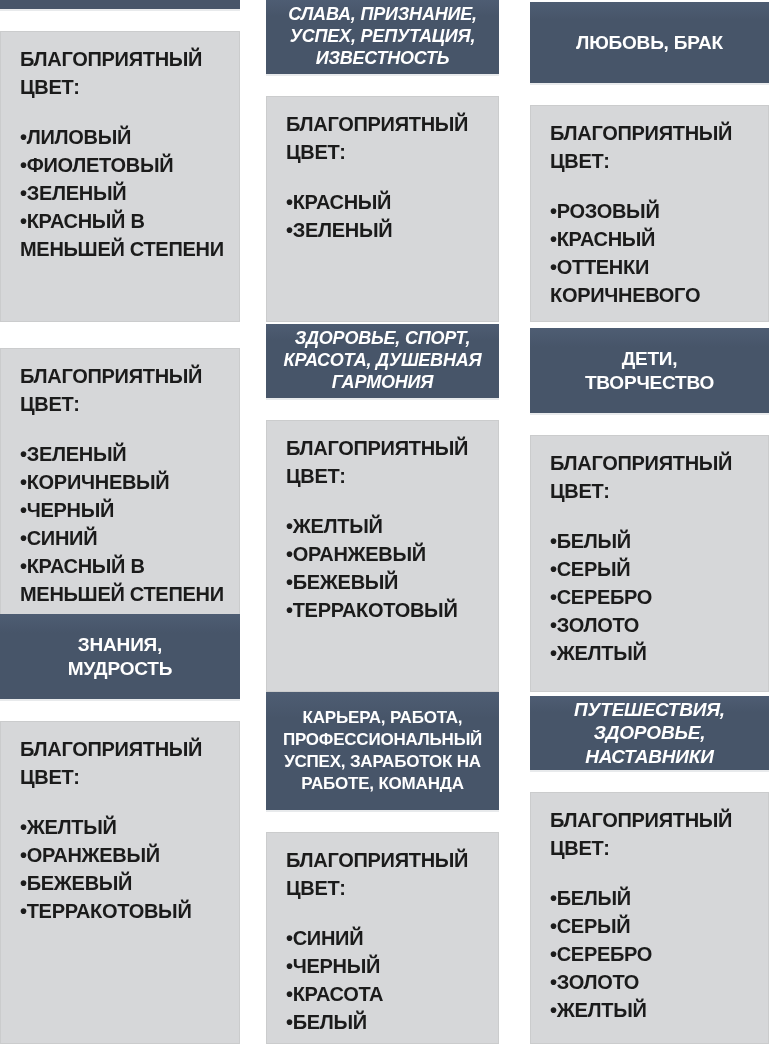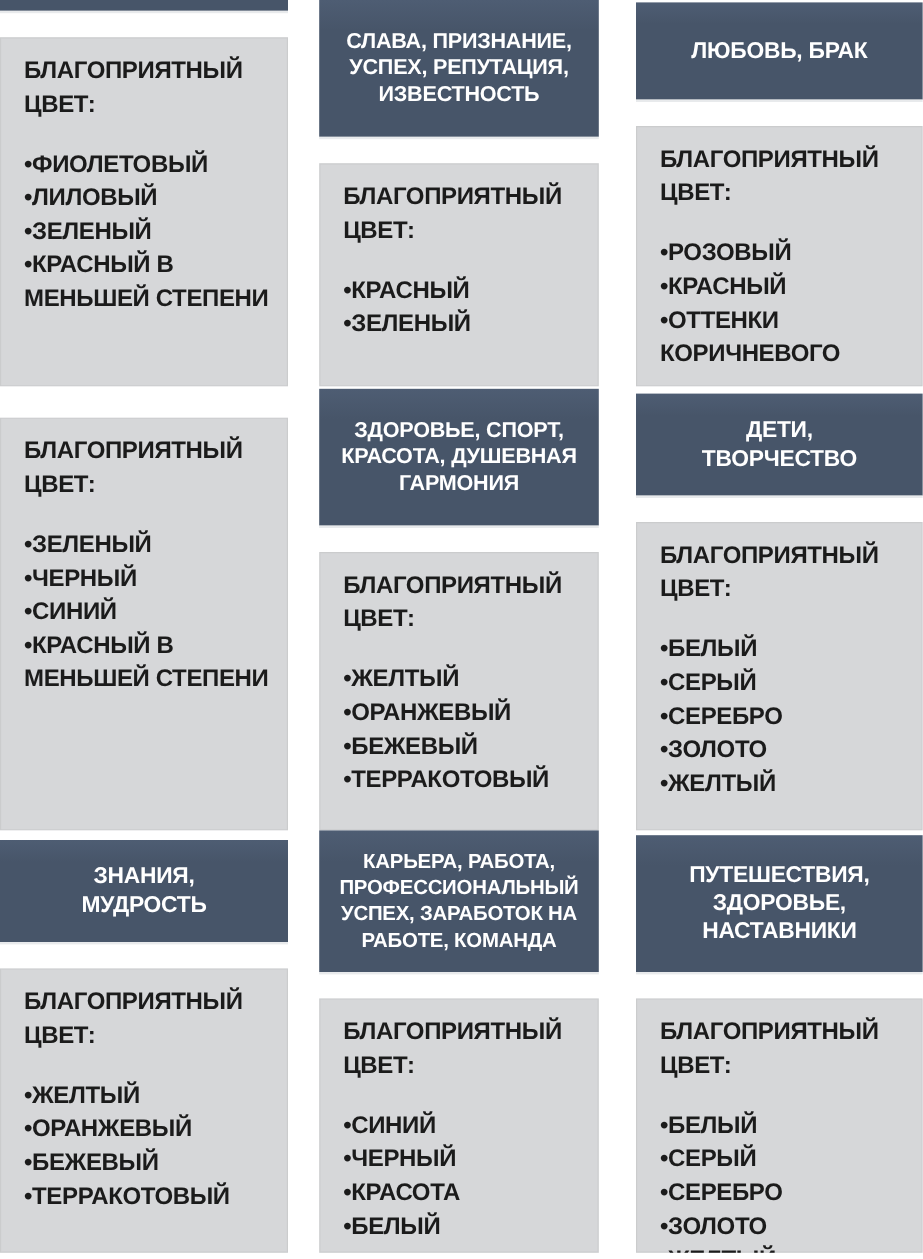--- a/index.html
+++ b/index.html
@@ -31,21 +31,21 @@
     flex: 0 0 auto;
     display: flex;
     align-items: center;
     justify-content: center;
     text-align: center;
     background: linear-gradient(180deg, #4e5d73 0%, var(--header-bg, #475569) 22%, var(--header-bg, #475569) 100%);
     color: var(--header-text, #ffffff);
     border-bottom: 2px solid #e8eaec;
     padding: 4px 8px;
   }
-  .hh83 { height: 83px; } .hh87 { height: 87px; } .hh91 { height: 116px; } .hh95 { height: 120px; }
+  .hh83 { height: 83px; } .hh87 { height: 87px; } .hh91 { height: 76px; font-style: italic; } .hh95 { height: 120px; }
   .card-title {
     font-weight: bold;
     font-size: 19px;
     line-height: 1.22;
     letter-spacing: -0.2px;
     white-space: pre-line;
   }
   .fs18 .card-title { font-size: 18px; }
   .fs17 .card-title { font-size: 17px; line-height: 1.3; }
   .card-body {
@@ -82,22 +82,22 @@
 
   <div class="card r1 c1" style="height:398px">
     <div class="card-header hh87">
       <span class="card-title">ДЕНЬГИ И
 БОГАТСТВО</span>
     </div>
     <div class="card-body">
       <div class="favorable-label">БЛАГОПРИЯТНЫЙ
 ЦВЕТ:</div>
       <div class="color-list">
+          <div class="color-item">•ЛИЛОВЫЙ</div>
           <div class="color-item">•ФИОЛЕТОВЫЙ</div>
-          <div class="color-item">•ЛИЛОВЫЙ</div>
           <div class="color-item">•ЗЕЛЕНЫЙ</div>
           <div class="color-item">•КРАСНЫЙ В
 МЕНЬШЕЙ СТЕПЕНИ</div>
         </div>
     </div>
   </div>
 
   <div class="card r1 c2 fs18" style="height:322px">
     <div class="card-header hh91">
       <span class="card-title">СЛАВА, ПРИЗНАНИЕ,
@@ -129,20 +129,21 @@
         </div>
     </div>
   </div>
 
   <div class="card r2 c1" style="height:364px">
     <div class="card-body">
       <div class="favorable-label">БЛАГОПРИЯТНЫЙ
 ЦВЕТ:</div>
       <div class="color-list">
           <div class="color-item">•ЗЕЛЕНЫЙ</div>
+          <div class="color-item">•КОРИЧНЕВЫЙ</div>
           <div class="color-item">•ЧЕРНЫЙ</div>
           <div class="color-item">•СИНИЙ</div>
           <div class="color-item">•КРАСНЫЙ В
 МЕНЬШЕЙ СТЕПЕНИ</div>
         </div>
     </div>
   </div>
 
   <div class="card r2 c2 fs18" style="height:368px">
     <div class="card-header hh91">
@@ -173,21 +174,21 @@
       <div class="color-list">
           <div class="color-item">•БЕЛЫЙ</div>
           <div class="color-item">•СЕРЫЙ</div>
           <div class="color-item">•СЕРЕБРО</div>
           <div class="color-item">•ЗОЛОТО</div>
           <div class="color-item">•ЖЕЛТЫЙ</div>
         </div>
     </div>
   </div>
 
-  <div class="card r3 c1" style="height:344px">
+  <div class="card r3 c1" style="height:430px">
     <div class="card-header hh87">
       <span class="card-title">ЗНАНИЯ,
 МУДРОСТЬ</span>
     </div>
     <div class="card-body">
       <div class="favorable-label">БЛАГОПРИЯТНЫЙ
 ЦВЕТ:</div>
       <div class="color-list">
           <div class="color-item">•ЖЕЛТЫЙ</div>
           <div class="color-item">•ОРАНЖЕВЫЙ</div>

